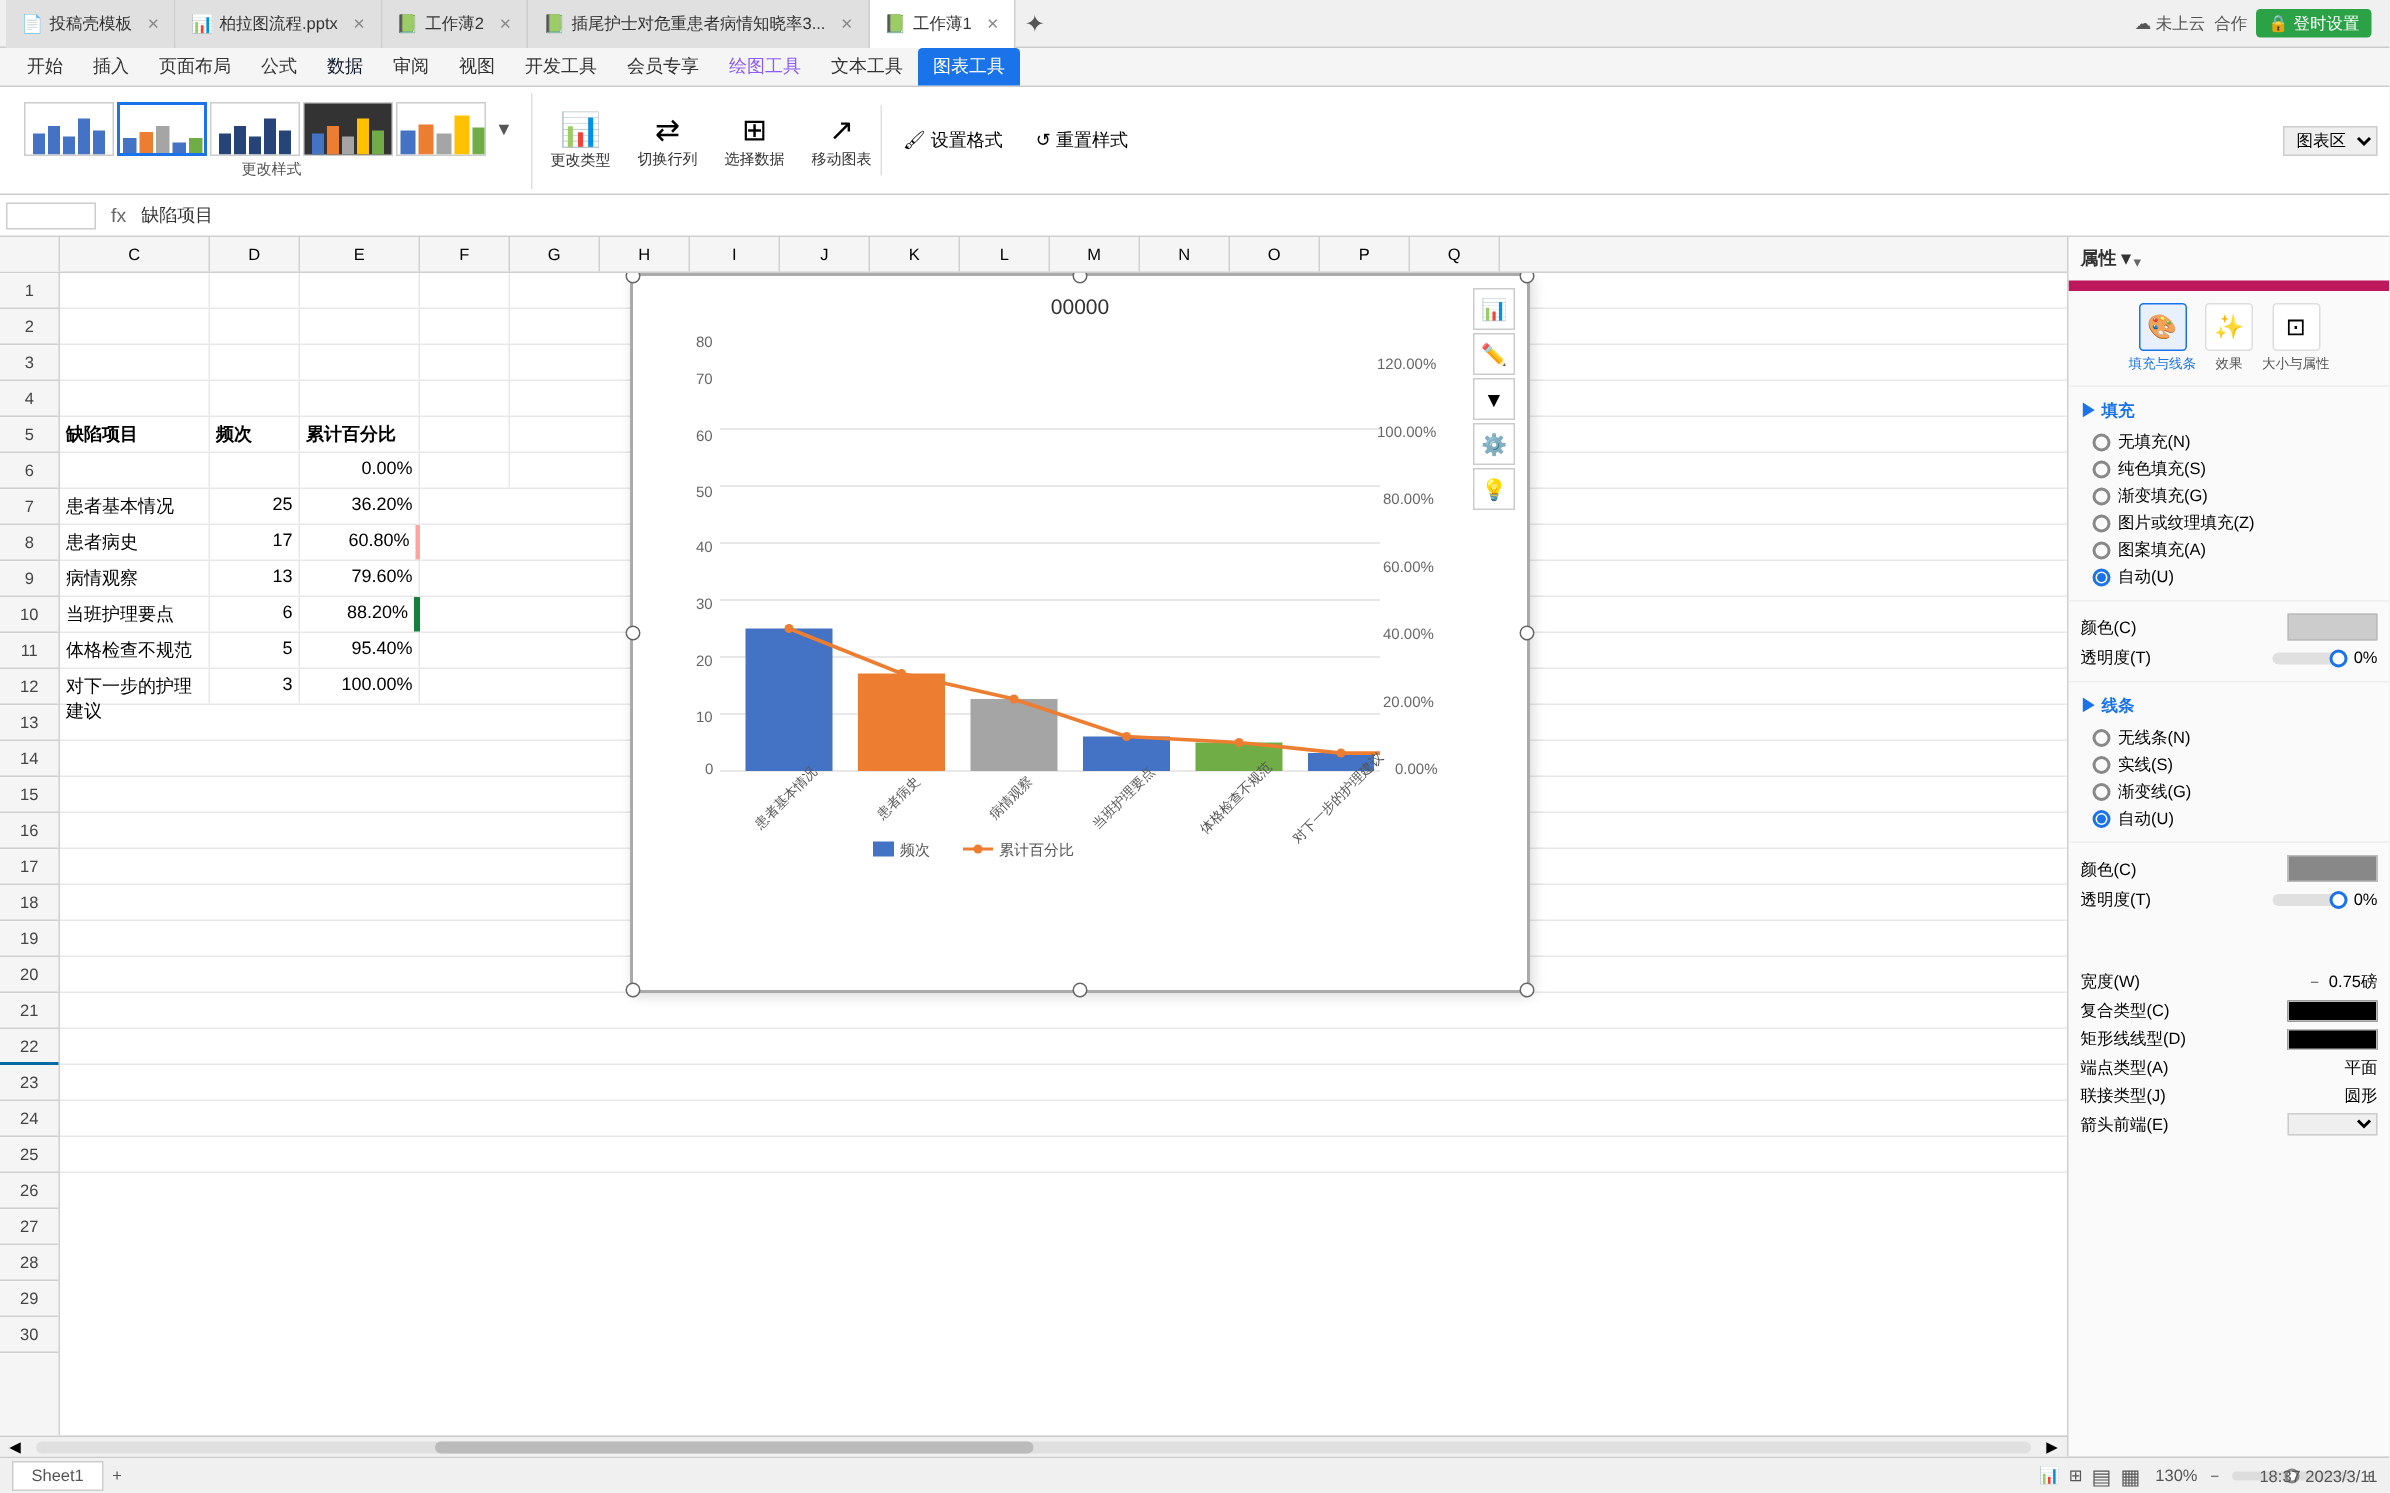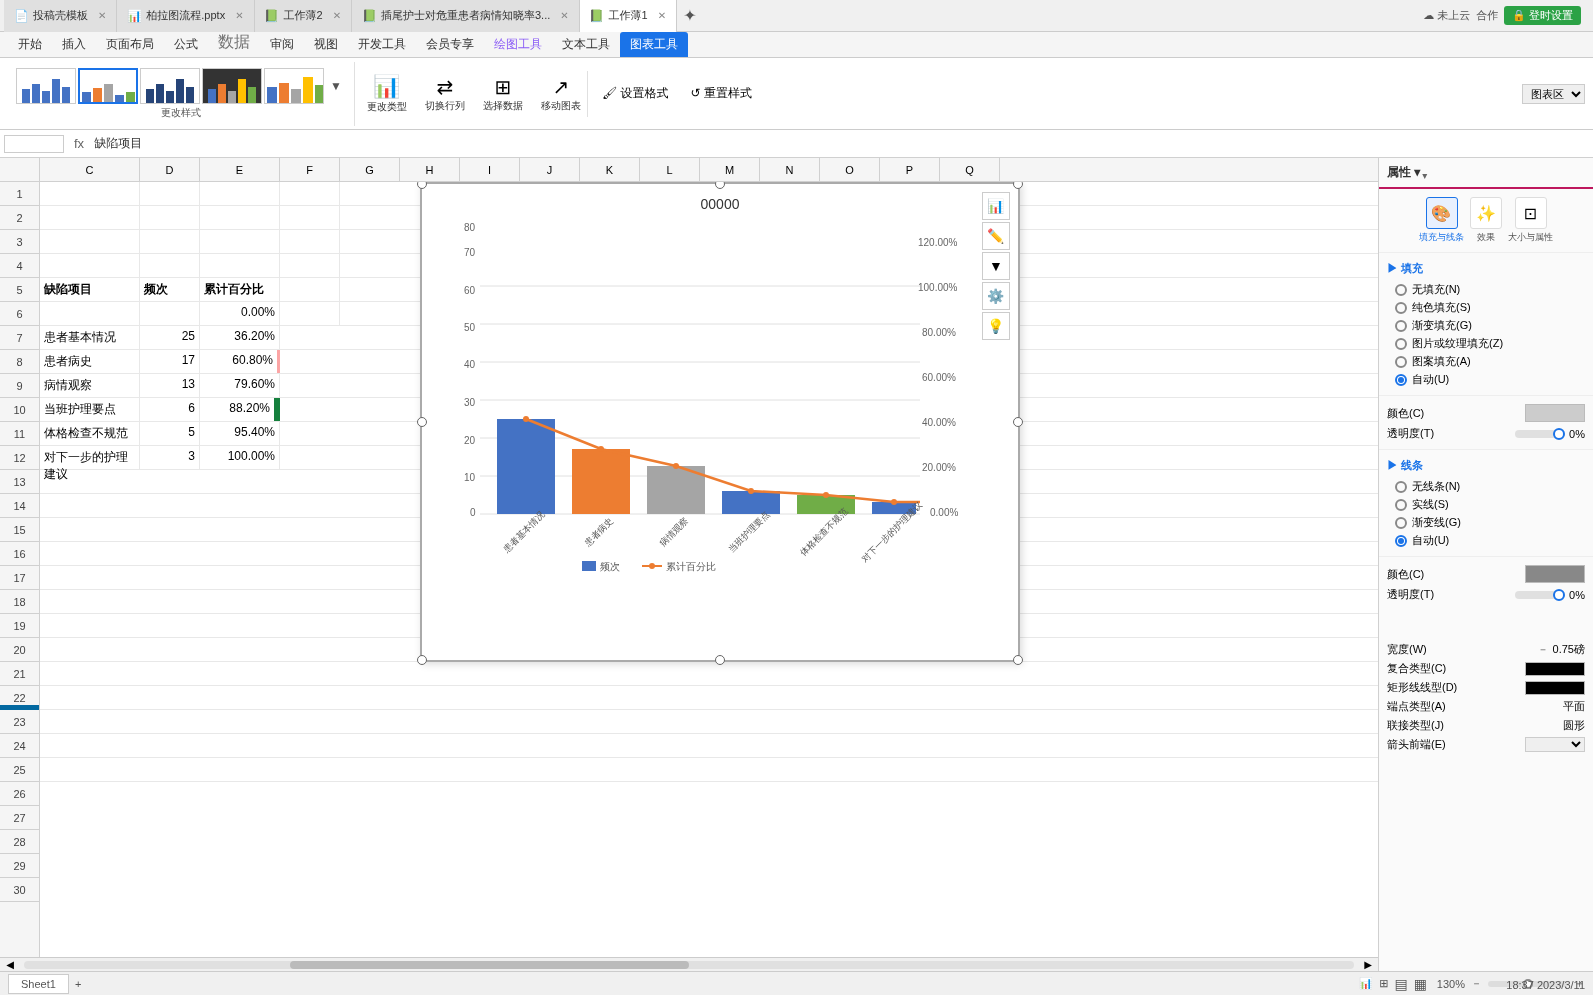--- a/index.html
+++ b/index.html
@@ -51,21 +51,21 @@
       <span style="font-size:11px; color:#555; cursor:pointer;">合作</span>
       <span style="font-size:11px; background:#2ba245; color:white; padding:2px 8px; border-radius:3px; cursor:pointer;">🔒 登时设置</span>
     </div>
   </div>
 
   <div style="display:flex; align-items:flex-end; background:#f5f5f5; border-bottom:1px solid #ccc; padding-left:8px; height:26px;">
     <div style="padding:4px 10px; font-size:12px; cursor:pointer; color:#333;">开始</div>
     <div style="padding:4px 10px; font-size:12px; cursor:pointer; color:#333;">插入</div>
     <div style="padding:4px 10px; font-size:12px; cursor:pointer; color:#333;">页面布局</div>
     <div style="padding:4px 10px; font-size:12px; cursor:pointer; color:#333;">公式</div>
-    <div style="padding:4px 10px; font-size:16px; cursor:pointer; color:#737373;">数据</div>
+    <div style="padding:4px 10px; font-size:12px; cursor:pointer; color:#0f172a;">数据</div>
     <div style="padding:4px 10px; font-size:12px; cursor:pointer; color:#333;">审阅</div>
     <div style="padding:4px 10px; font-size:12px; cursor:pointer; color:#333;">视图</div>
     <div style="padding:4px 10px; font-size:12px; cursor:pointer; color:#333;">开发工具</div>
     <div style="padding:4px 10px; font-size:12px; cursor:pointer; color:#333;">会员专享</div>
     <div style="padding:4px 10px; font-size:12px; cursor:pointer; color:#8b5cf6;font-family:Liberation Serif, serif;">绘图工具</div>
     <div style="padding:4px 10px; font-size:12px; cursor:pointer; color:#333;">文本工具</div>
     <div style="padding:4px 10px; font-size:12px; cursor:pointer; color:white; background:#1a73e8; border-radius:3px 3px 0 0;">图表工具</div>
   </div>
 
   <div style="display:flex; align-items:center; background:white; border-bottom:1px solid #ccc; height:72px; padding:4px 8px; gap:6px;">
@@ -196,21 +196,21 @@
           <div class="row-num" style="height:24px; border-bottom:1px solid #d0d0d0; text-align:center; font-size:11px; line-height:24px;">12</div>
           <div class="row-num" style="height:24px; border-bottom:1px solid #d0d0d0; text-align:center; font-size:11px; line-height:24px;">13</div>
           <div class="row-num" style="height:24px; border-bottom:1px solid #d0d0d0; text-align:center; font-size:11px; line-height:24px;">14</div>
           <div class="row-num" style="height:24px; border-bottom:1px solid #d0d0d0; text-align:center; font-size:11px; line-height:24px;">15</div>
           <div class="row-num" style="height:24px; border-bottom:1px solid #d0d0d0; text-align:center; font-size:11px; line-height:24px;">16</div>
           <div class="row-num" style="height:24px; border-bottom:1px solid #d0d0d0; text-align:center; font-size:11px; line-height:24px;">17</div>
           <div class="row-num" style="height:24px; border-bottom:1px solid #d0d0d0; text-align:center; font-size:11px; line-height:24px;">18</div>
           <div class="row-num" style="height:24px; border-bottom:1px solid #d0d0d0; text-align:center; font-size:11px; line-height:24px;">19</div>
           <div class="row-num" style="height:24px; border-bottom:1px solid #d0d0d0; text-align:center; font-size:11px; line-height:24px;">20</div>
           <div class="row-num" style="height:24px; border-bottom:1px solid #d0d0d0; text-align:center; font-size:11px; line-height:24px;">21</div>
-          <div class="row-num" style="height:24px; border-bottom:5px solid #0369a1; text-align:center; font-size:11px; line-height:24px;">22</div>
+          <div class="row-num" style="height:24px; border-bottom:2px solid #0369a1; text-align:center; font-size:11px; line-height:24px;">22</div>
           <div class="row-num" style="height:24px; border-bottom:1px solid #d0d0d0; text-align:center; font-size:11px; line-height:24px;">23</div>
           <div class="row-num" style="height:24px; border-bottom:1px solid #d0d0d0; text-align:center; font-size:11px; line-height:24px;">24</div>
           <div class="row-num" style="height:24px; border-bottom:1px solid #d0d0d0; text-align:center; font-size:11px; line-height:24px;">25</div>
           <div class="row-num" style="height:24px; border-bottom:1px solid #d0d0d0; text-align:center; font-size:11px; line-height:24px;">26</div>
           <div class="row-num" style="height:24px; border-bottom:1px solid #d0d0d0; text-align:center; font-size:11px; line-height:24px;">27</div>
           <div class="row-num" style="height:24px; border-bottom:1px solid #d0d0d0; text-align:center; font-size:11px; line-height:24px;">28</div>
           <div class="row-num" style="height:24px; border-bottom:1px solid #d0d0d0; text-align:center; font-size:11px; line-height:24px;">29</div>
           <div class="row-num" style="height:24px; border-bottom:1px solid #d0d0d0; text-align:center; font-size:11px; line-height:24px;">30</div>
         </div>
 
@@ -283,21 +283,21 @@
             <div style="display:flex; height:24px; border-bottom:1px solid #e8e8e8;">
               <div style="width:100px; border-right:1px solid #e8e8e8; padding:3px 4px; font-size:12px;">病情观察</div>
               <div style="width:60px; border-right:1px solid #e8e8e8; padding:3px 4px; font-size:12px; text-align:right;">13</div>
               <div style="width:80px; border-right:1px solid #e8e8e8; padding:3px 4px; font-size:12px; text-align:right;">79.60%</div>
               <div style="flex:1;"></div>
             </div>
 
             <div style="display:flex; height:24px; border-bottom:1px solid #e8e8e8;">
               <div style="width:100px; border-right:1px solid #e8e8e8; padding:3px 4px; font-size:12px;">当班护理要点</div>
               <div style="width:60px; border-right:1px solid #e8e8e8; padding:3px 4px; font-size:12px; text-align:right;">6</div>
-              <div style="width:80px; border-right:6px solid #15803d; padding:3px 4px; font-size:12px; text-align:right;">88.20%</div>
+              <div style="width:80px; border-right:4px solid #15803d; padding:3px 4px; font-size:12px; text-align:right;">88.20%</div>
               <div style="flex:1;"></div>
             </div>
 
             <div style="display:flex; height:24px; border-bottom:1px solid #e8e8e8;">
               <div style="width:100px; border-right:1px solid #e8e8e8; padding:3px 4px; font-size:12px;">体格检查不规范</div>
               <div style="width:60px; border-right:1px solid #e8e8e8; padding:3px 4px; font-size:12px; text-align:right;">5</div>
               <div style="width:80px; border-right:1px solid #e8e8e8; padding:3px 4px; font-size:12px; text-align:right;">95.40%</div>
               <div style="flex:1;"></div>
             </div>
 
@@ -444,21 +444,21 @@
         <div style="width:20px; text-align:center; cursor:pointer; font-size:10px;">◀</div>
         <div style="flex:1; height:8px; background:#e0e0e0; border-radius:4px; position:relative; margin:0 4px;">
           <div style="position:absolute; left:20%; width:30%; height:8px; background:#bbb; border-radius:4px;"></div>
         </div>
         <div style="width:20px; text-align:center; cursor:pointer; font-size:10px;">▶</div>
       </div>
     </div>
 
     <div style="width:215px; background:#fafafa; border-left:1px solid #d0d0d0; flex-shrink:0; overflow-y:auto; font-size:11px;">
 
-      <div style="display:flex; align-items:flex-end; padding:6px 8px; border-bottom:2px solid #be185d;">
+      <div style="display:flex; align-items:flex-end; padding:6px 8px; border-bottom:7px solid #be185d;">
         <span style="font-size:12px; font-weight:bold; color:#333;">属性 ▾</span>
         <span style="font-size:10px; color:#666; margin-left:2px;">▾</span>
       </div>
 
 
       <div style="display:flex; justify-content:center; gap:6px; padding:8px; border-bottom:1px solid #eee;">
         <div style="display:flex; flex-direction:column; align-items:center; cursor:pointer;">
           <div style="width:32px; height:32px; border:1px solid #1a73e8; border-radius:3px; background:#e8f0fe; display:flex; align-items:center; justify-content:center; font-size:16px;">🎨</div>
           <div style="font-size:9px; color:#1a73e8; margin-top:2px;">填充与线条</div>
         </div>

